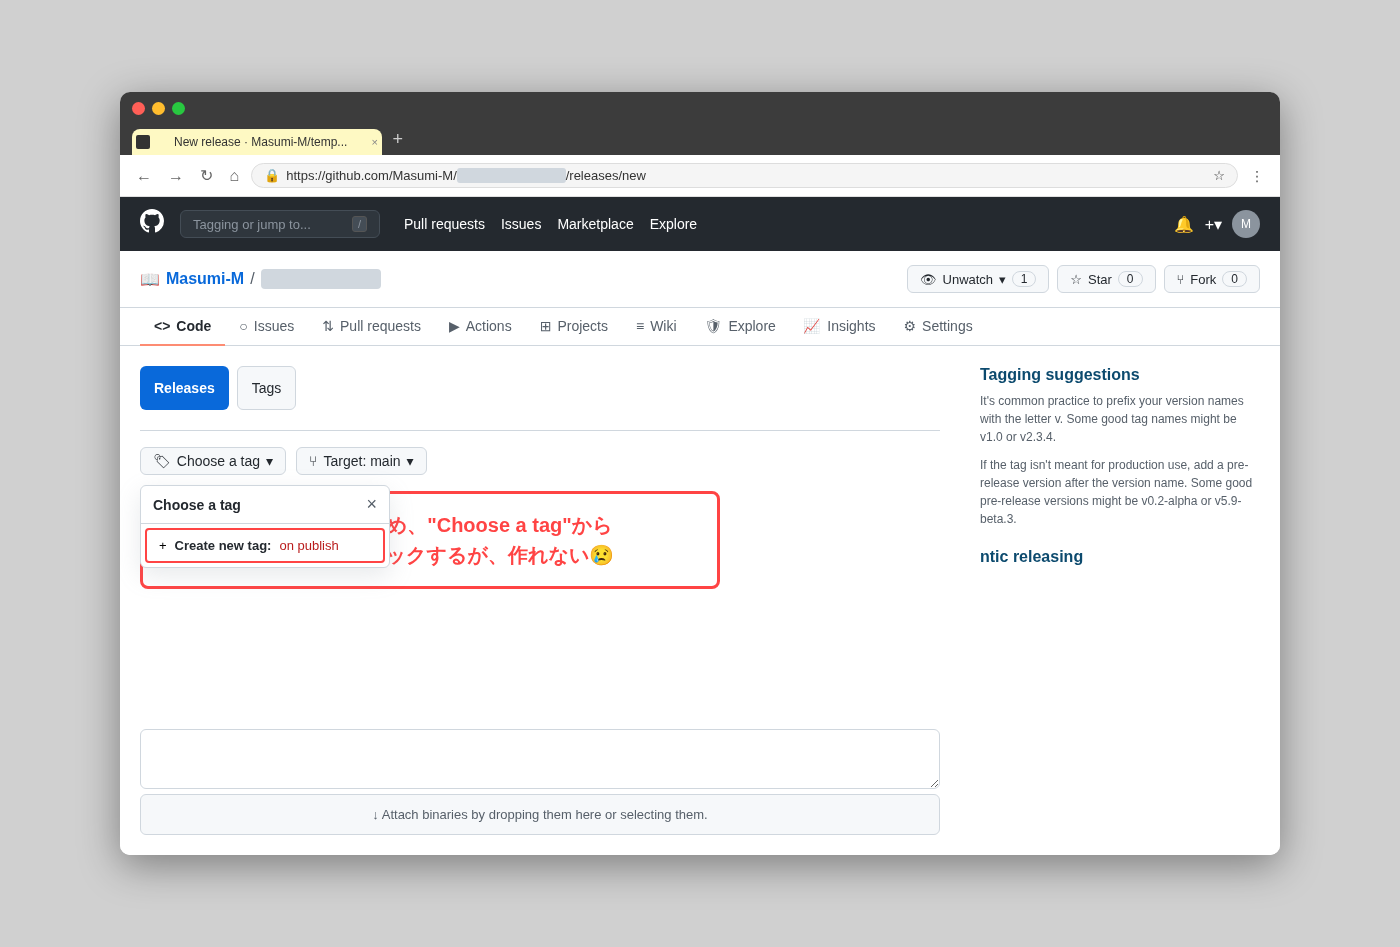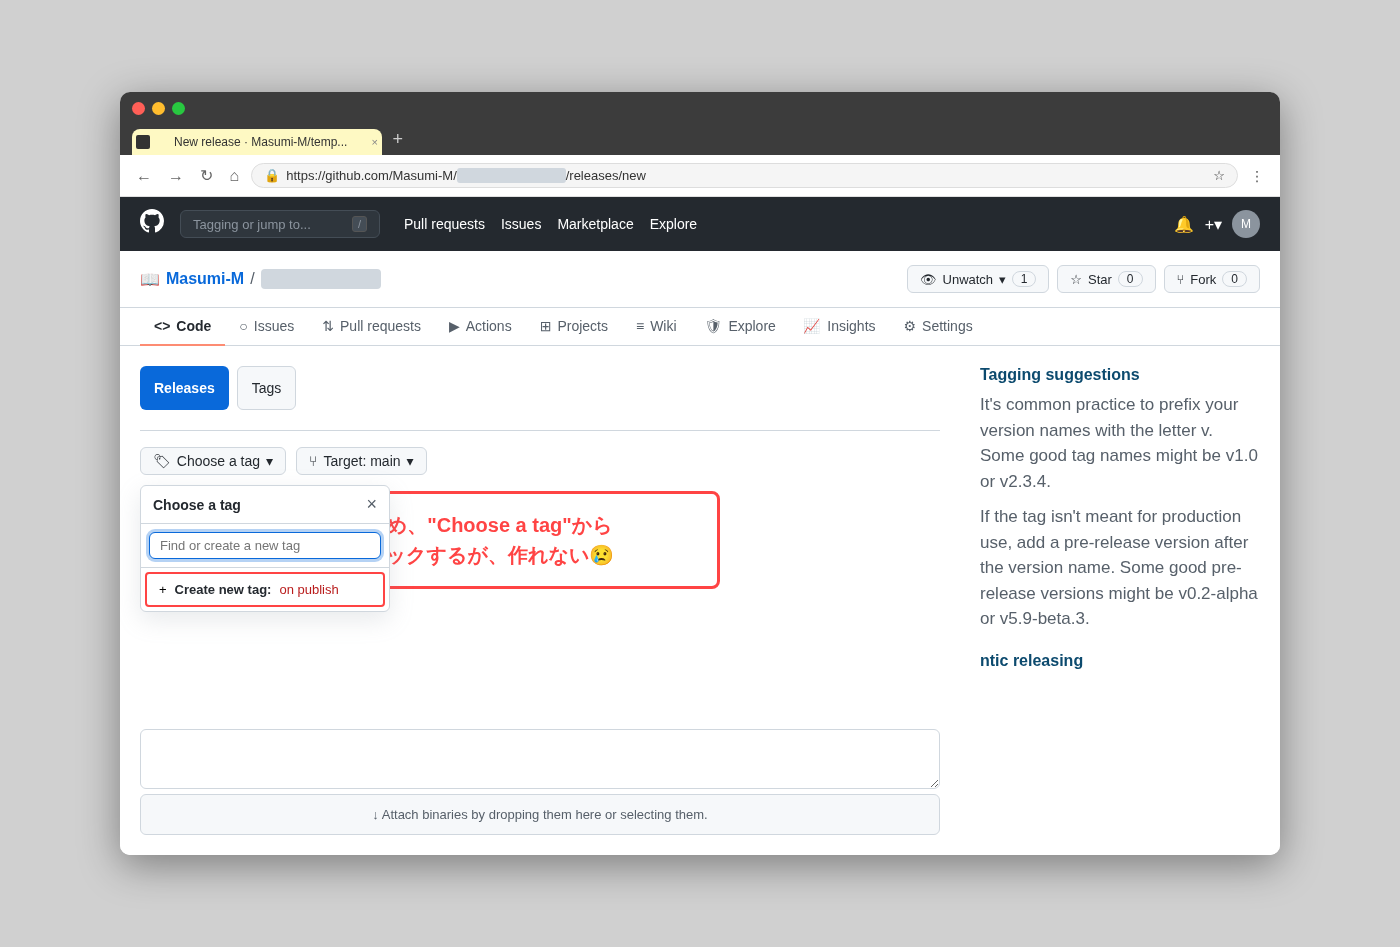--- a/index.html
+++ b/index.html
@@ -519,21 +519,21 @@
     }
 
     .sidebar-title {
       font-size: 16px;
       font-weight: 700;
       color: #0c4a6e;
       margin-bottom: 8px;
     }
 
     .sidebar-text {
-      font-size: 17px;
+      font-size: 12px;
       color: #57606a;
       line-height: 1.5;
       margin-bottom: 10px;
     }
 
     .sidebar-link {
       color: #0969da;
       text-decoration: none;
     }
 
@@ -693,23 +693,20 @@
               <span>🏷</span>
               <span>Choose a tag</span>
               <span>▾</span>
             </div>
 
             <div class="tag-popup">
               <div class="tag-popup-header">
                 <span class="tag-popup-title">Choose a tag</span>
                 <span class="tag-popup-close">×</span>
               </div>
-              <div class="tag-popup-search">
-                <input type="text" placeholder="Find or create a new tag" style="">
-              </div>
               <div class="tag-create-option">
                 <span>+</span>
                 <span class="tag-create-label">Create new tag:</span>
                 <span class="tag-create-value">on publish</span>
               </div>
             </div>
           </div>
 
           <div class="target-dropdown">
             <span>⑂</span>

